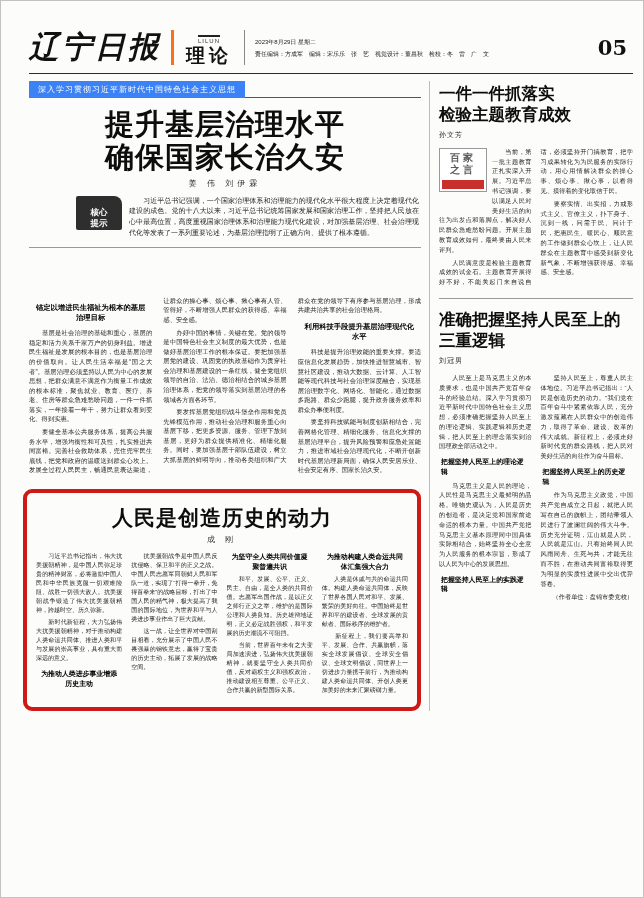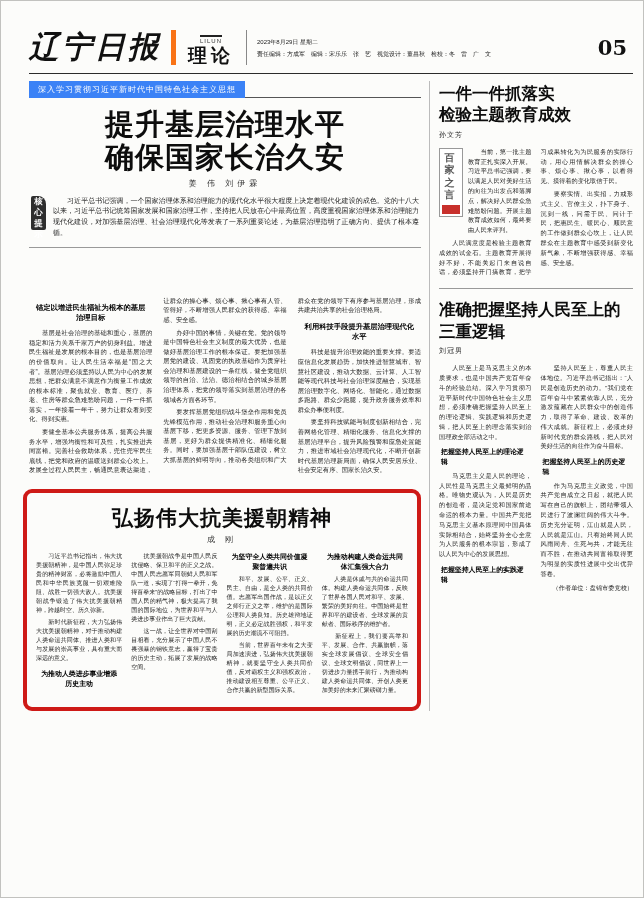--- a/index.html
+++ b/index.html
@@ -7,44 +7,44 @@
   .page{
     width:644px;height:898px;background:#fcfcfa;margin:0 auto;position:relative;
     box-sizing:border-box;padding:26px 10px 8px 28px;overflow:hidden;
     border:1px solid #c2c2bf;
   }
   
   .header{display:flex;align-items:center;gap:10px;border-bottom:1.5px solid #2b2b2b;
     padding-bottom:5px;margin-bottom:7px;}
   .masthead{font-family:"DejaVu Serif","Liberation Serif",serif;font-weight:bold;
     font-style:italic;font-size:30px;color:#111;letter-spacing:3px;white-space:nowrap;}
-  .section-box{border-left:5px solid #f97316;border-right:1px solid #888;
+  .section-box{border-left:3px solid #f97316;border-right:1px solid #888;
     padding:0 12px;text-align:center;line-height:1;}
   .pinyin{font-size:6px;color:#333;letter-spacing:1px;border-top:2px solid #222;
     display:inline-block;padding-top:1px;margin-bottom:2px;}
   .section-name{font-size:19px;font-weight:900;color:#111;letter-spacing:4px;}
   .meta{font-size:6px;color:#222;line-height:2.0;white-space:nowrap;}
   .spacer{flex:1;}
   .pagenum{font-size:21px;font-weight:bold;color:#111;font-family:"DejaVu Serif",serif;
     padding-right:6px;}
   
   .main{display:flex;align-items:stretch;}
   .left-area{width:392px;flex:none;padding-right:8px;}
   .right-area{flex:1;border-left:1px solid #bbb;padding-left:9px;}
   
   .kicker-row{display:flex;align-items:flex-end;border-bottom:1px solid #555;}
   .kicker{background:#3b82f6;color:#fff;font-size:8px;padding:3px 9px;margin-bottom:-1px;
     letter-spacing:1px;}
   .headline-main{font-size:29px;font-weight:900;text-align:center;line-height:1.13;
     color:#0d0d0d;margin:10px 0 3px;letter-spacing:1px;}
   .byline{font-size:8px;color:#333;text-align:center;letter-spacing:4px;margin:4px 0 7px;}
   .corebox{display:flex;gap:7px;margin:2px 2px 0 2px;}
-  .core-icon{flex:none;width:15px;height:34px;background:#2e2e2e;color:#fff;
-    display:flex;align-items:flex-start;justify-content:center;text-align:center;
-    font-size:8.5px;font-weight:bold;line-height:1.3;border-radius:2px 8px 2px 2px;}
+  .core-icon{flex:none;width:46px;height:34px;background:#2e2e2e;color:#fff;
+    display:flex;align-items:flex-end;justify-content:center;text-align:center;
+    font-size:8.5px;font-weight:bold;line-height:1.3;border-radius:2px 8px 2px 2px;margin-left:45px;}
   .core-text{font-size:7px;line-height:1.55;text-align:justify;color:#222;white-space:pre-wrap;}
   .rule{border-top:1px solid #999;margin:8px 0 7px;}
   .cols3{column-count:3;column-gap:11px;font-size:6.3px;line-height:1.52;
     text-align:justify;color:#1c1c1c;margin-top:48px;}
   .cols4{column-count:4;column-gap:9px;font-size:6px;line-height:1.5;
     text-align:justify;color:#1c1c1c;}
   .cols2{column-count:2;column-gap:9px;font-size:6.2px;line-height:1.58;
     text-align:justify;color:#1c1c1c;}
   .para{margin:0 0 3px;white-space:pre-wrap;}
   .subhead{font-weight:bold;text-align:center;font-size:7.3px;color:#000;
@@ -52,21 +52,21 @@
   .subhead-sm{font-weight:bold;font-size:6.9px;color:#000;margin:6px 2px 4px;
     line-height:1.4;text-align:center;break-inside:avoid;}
   
   .red-wrap{border:4px solid #ce1a17;border-radius:9px;margin:14px 0 0 -6px;
     padding:10px 9px 12px;}
   .headline-red{font-size:21px;font-weight:900;text-align:center;line-height:1.2;
     color:#0d0d0d;margin:2px 0 3px;letter-spacing:1px;}
   
   .r-headline{font-size:16.5px;font-weight:900;line-height:1.3;color:#0d0d0d;margin:2px 0 4px;}
   .r-author{font-size:7px;color:#333;margin:2px 0 7px;letter-spacing:1px;}
-  .bj-box{float:left;width:24px;border:1px solid #999;margin:1px 5px 20px 0;
+  .bj-box{float:left;width:48px;border:1px solid #999;margin:1px 5px 20px 0;
     padding:3px 2px 2px;text-align:center;box-sizing:border-box;background:#fff;}
   .bj-label{font-size:10px;font-weight:bold;color:#5a5a5a;line-height:1.25;letter-spacing:3px;}
   .bj-red{height:9px;background:#c8302c;margin-top:3px;}
   .r-divider{border-top:1px solid #999;margin:11px 0 10px;}
   .closing{text-align:right;font-size:6.2px;margin-top:4px;color:#1c1c1c;}
 </style>
 </head>
 <body>
 
 <div class="page">
@@ -114,21 +114,21 @@
           <div class="para">　　要发挥基层党组织战斗堡垒作用和党员先锋模范作用，推动社会治理和服务重心向基层下移，把更多资源、服务、管理下放到基层，更好为群众提供精准化、精细化服务。同时，要加强基层干部队伍建设，树立大抓基层的鲜明导向，推动各类组织和广大群众在党的领导下有序参与基层治理，形成共建共治共享的社会治理格局。</div>
           <div class="subhead">利用科技手段提升基层治理现代化水平</div>
           <div class="para">　　科技是提升治理效能的重要支撑。要适应信息化发展趋势，加快推进智慧城市、智慧社区建设，推动大数据、云计算、人工智能等现代科技与社会治理深度融合，实现基层治理数字化、网络化、智能化，通过数据多跑路、群众少跑腿，提升政务服务效率和群众办事便利度。</div>
           <div class="para">　　要坚持科技赋能与制度创新相结合，完善网格化管理、精细化服务、信息化支撑的基层治理平台，提升风险预警和应急处置能力，推进市域社会治理现代化，不断开创新时代基层治理新局面，确保人民安居乐业、社会安定有序、国家长治久安。</div>
         </div>
       </div>
 
       <div class="red-wrap">
         <div>
           <div class="headline-red">
-            <div>弘扬伟大抗美援朝精神</div>
+            <div>人民是创造历史的动力</div>
           </div>
           <div class="byline">成 刚</div>
           <div class="cols4">
             <div class="para">　　习近平总书记指出，伟大抗美援朝精神，是中国人民弥足珍贵的精神财富，必将激励中国人民和中华民族克服一切艰难险阻、战胜一切强大敌人。抗美援朝战争锻造了伟大抗美援朝精神，跨越时空、历久弥新。</div>
             <div class="para">　　新时代新征程，大力弘扬伟大抗美援朝精神，对于推动构建人类命运共同体、推进人类和平与发展的崇高事业，具有重大而深远的意义。</div>
             <div class="subhead-sm">为推动人类进步事业增添历史主动</div>
             <div class="para">　　抗美援朝战争是中国人民反抗侵略、保卫和平的正义之战。中国人民志愿军同朝鲜人民和军队一道，实现了“打得一拳开，免得百拳来”的战略目标，打出了中国人民的精气神，极大提高了我国的国际地位，为世界和平与人类进步事业作出了巨大贡献。</div>
             <div class="para">　　这一战，让全世界对中国刮目相看，充分展示了中国人民不畏强暴的钢铁意志，赢得了宝贵的历史主动，拓展了发展的战略空间。</div>
             <div class="subhead-sm">为坚守全人类共同价值凝聚普遍共识</div>
             <div class="para">　　和平、发展、公平、正义、民主、自由，是全人类的共同价值。志愿军出国作战，是以正义之师行正义之举，维护的是国际公理和人类良知。历史雄辩地证明，正义必定战胜强权，和平发展的历史潮流不可阻挡。</div>

